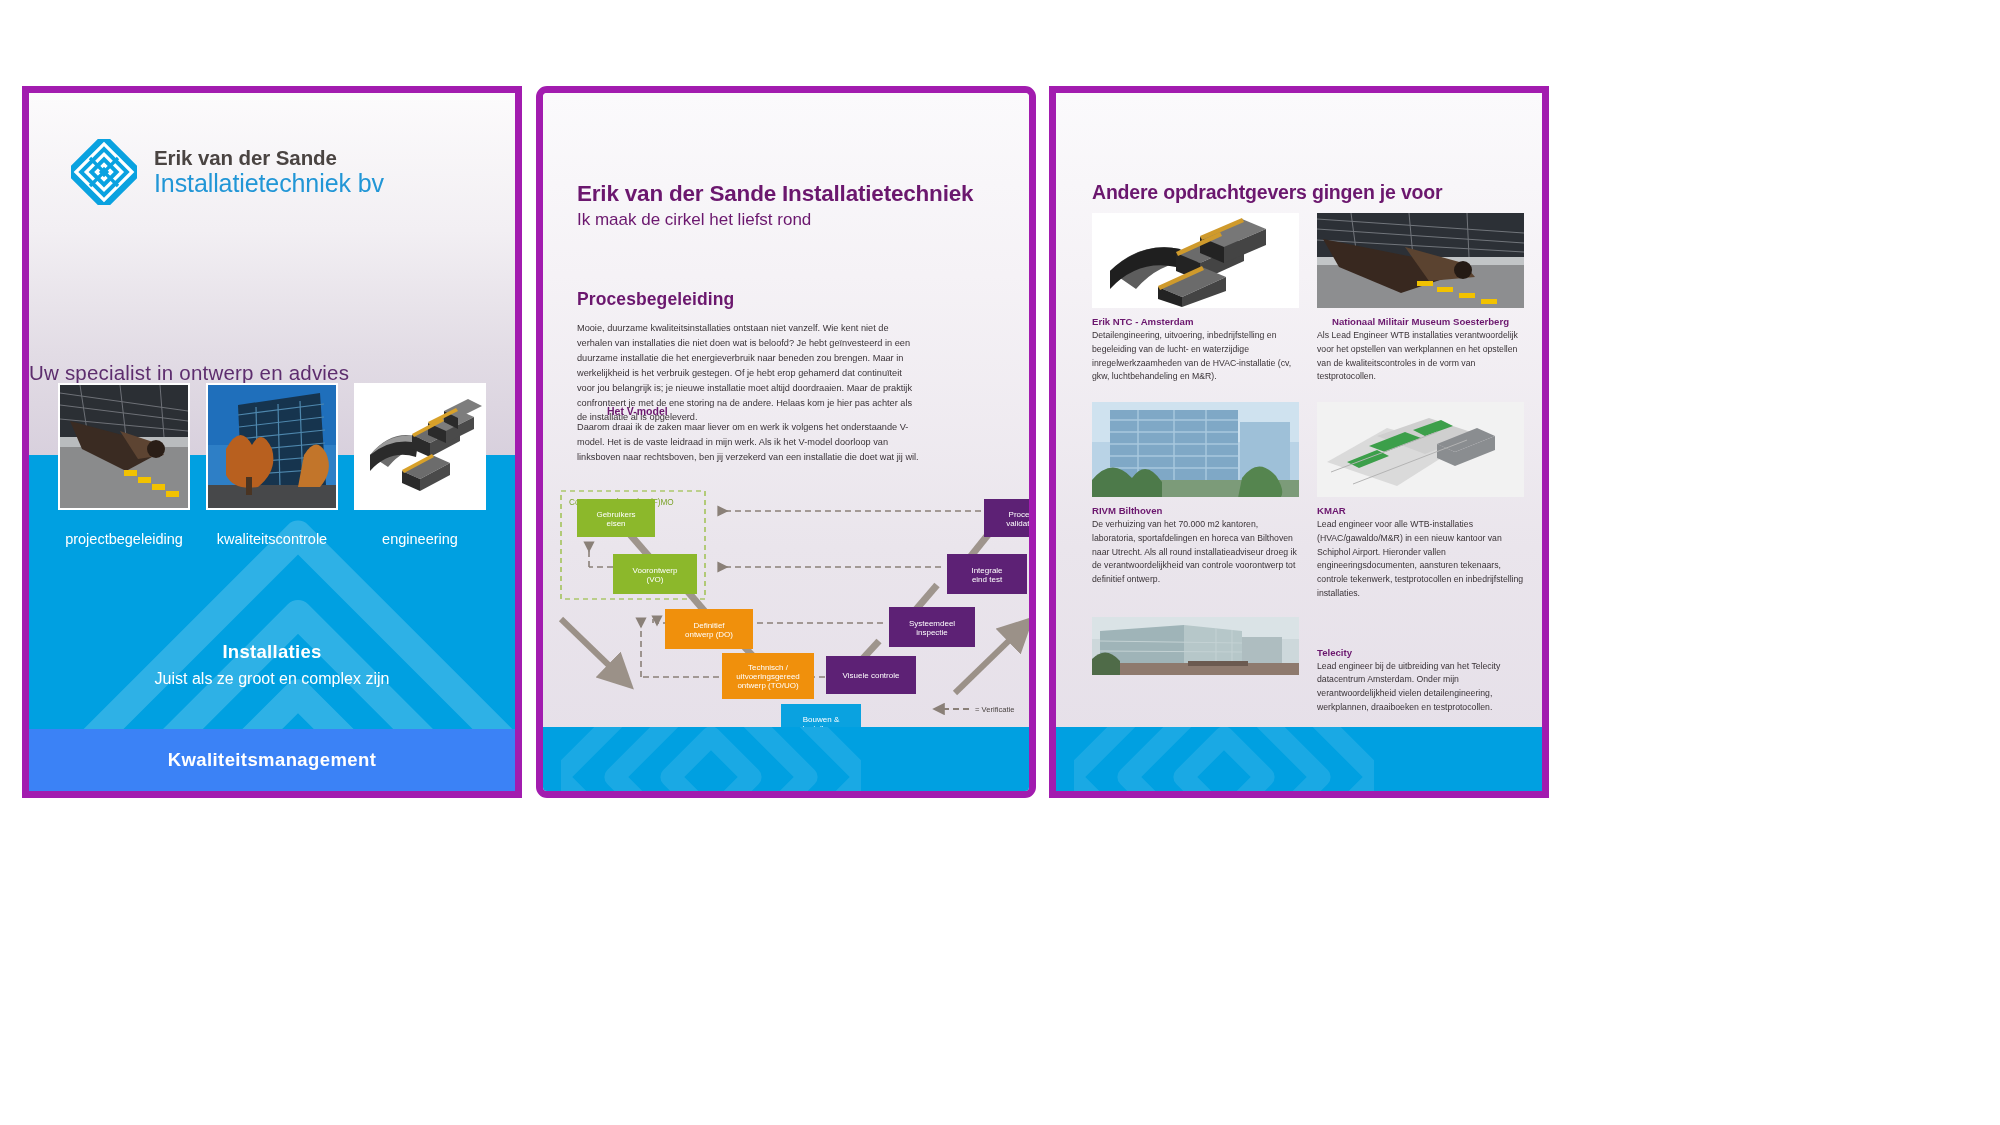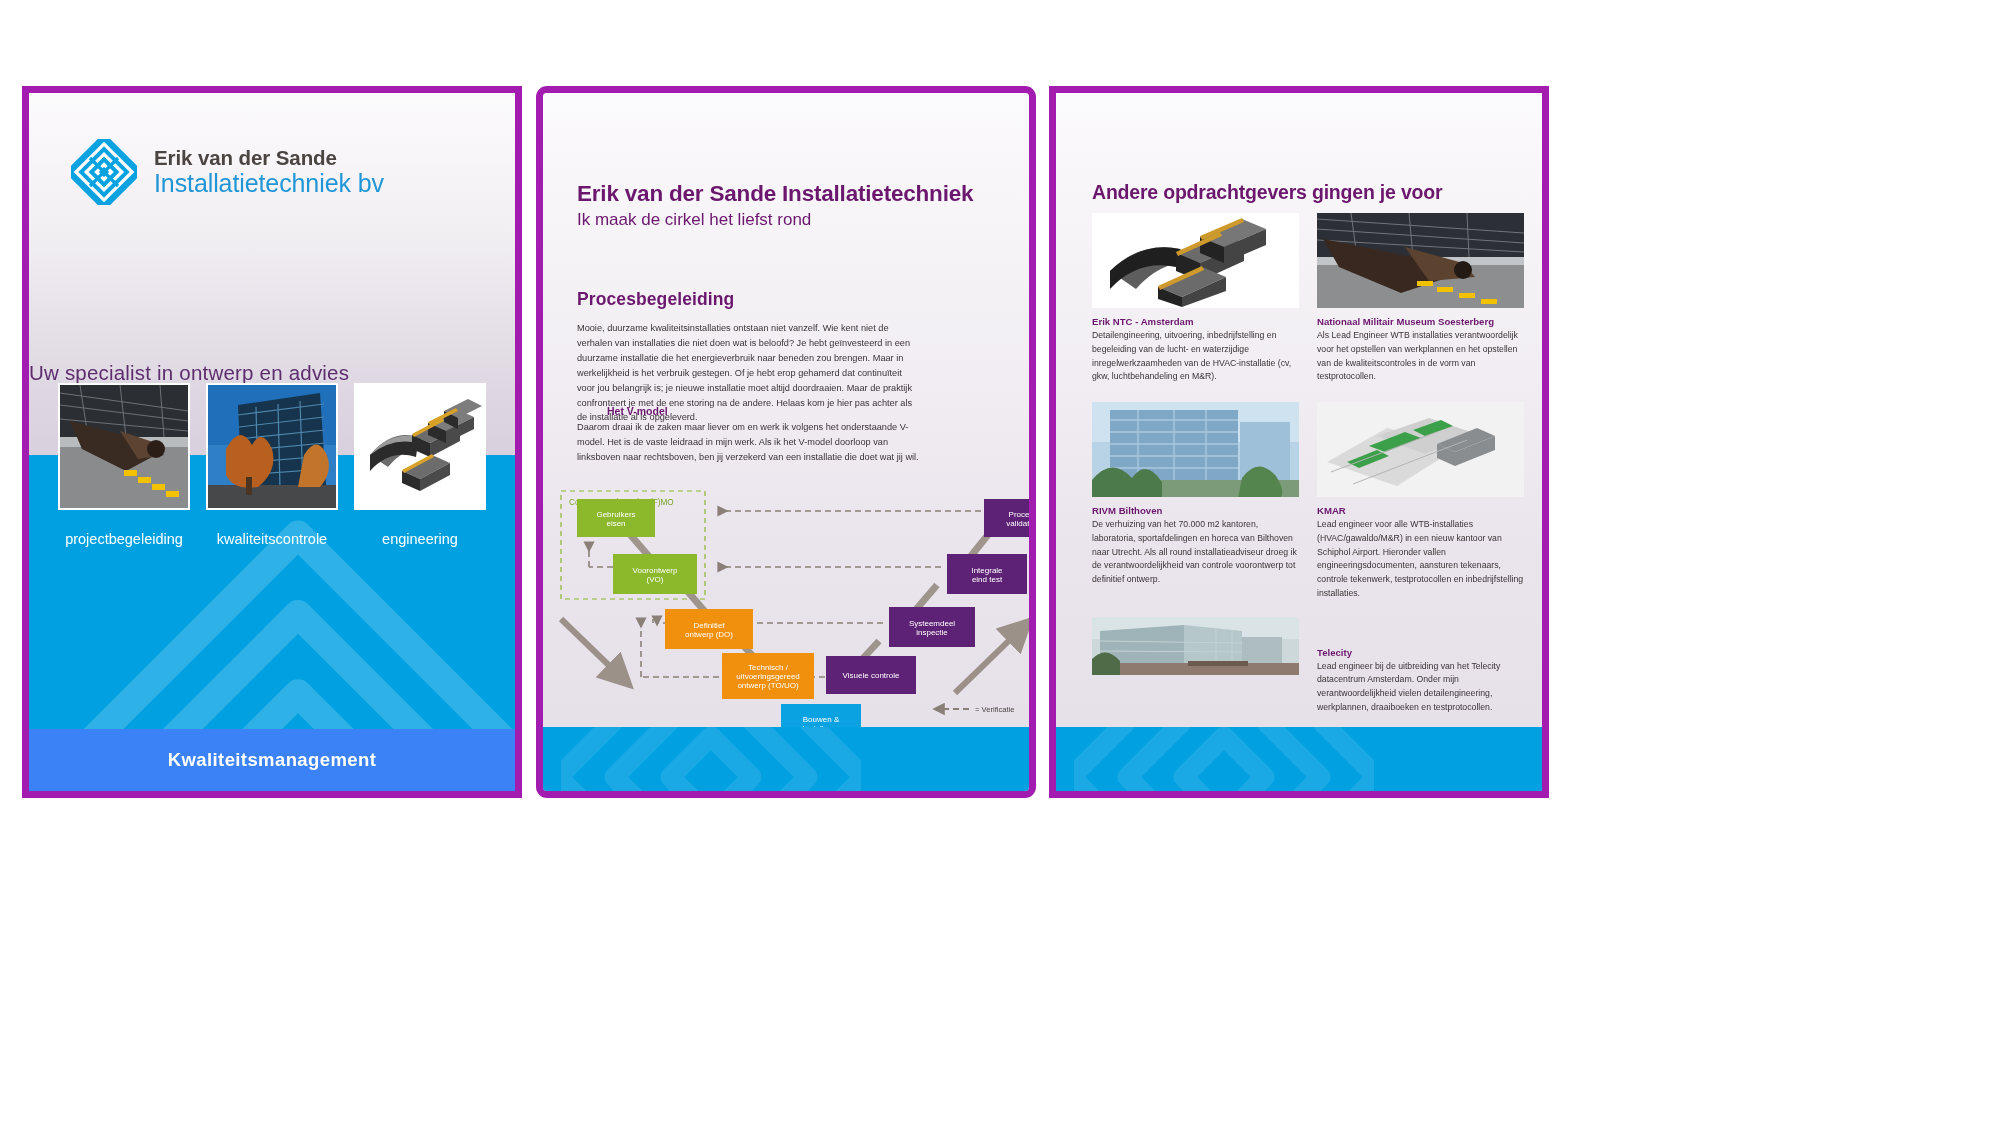--- a/index.html
+++ b/index.html
@@ -147,21 +147,21 @@
     margin-top: 8px; color: #6b176e; font-size: 9.6px; font-weight: bold;
   }
   .ref-desc {
     margin-top: 2px; color: #3a3337; font-size: 8.7px; line-height: 1.58;
   }
   .ref-row-2 { margin-top: 18px; }
   .ref-row-3 { margin-top: 16px; }
   .ref-row-3 .ref-img { height: 58px; }
   .ref-row-3 .ref-cell-text { padding-top: 22px; }
 
-  .nowrap { white-space: nowrap; }
+  .nowrap { white-space: nowrap; text-align: center; }
 </style>
 </head>
 <body>
 
 <div class="stage">
 
   <div class="panel" id="panel-left">
 
     <div class="left-top">
 
@@ -277,20 +277,24 @@
               <path d="M72 37 L100 23 L102 26 L74 40 Z"></path>
               <path d="M46 85 L76 69 L78 72 L48 88 Z"></path>
             </g>
           </svg>
         </div>
         <div class="thumb-cap">engineering</div>
       </div>
 
     </div>
 
+    <div class="installaties" style="top:548px;">
+      <div class="t1">Installaties</div>
+      <div class="t2">Juist als ze groot en complex zijn</div>
+    </div>
 
     <div class="left-purple">
       <span>Kwaliteitsmanagement</span>
     </div>
   </div>
 
   <div class="panel" id="panel-mid">
     <div class="sheet"></div>
 
     <div class="mid-title">Erik van der Sande Installatietechniek</div>

